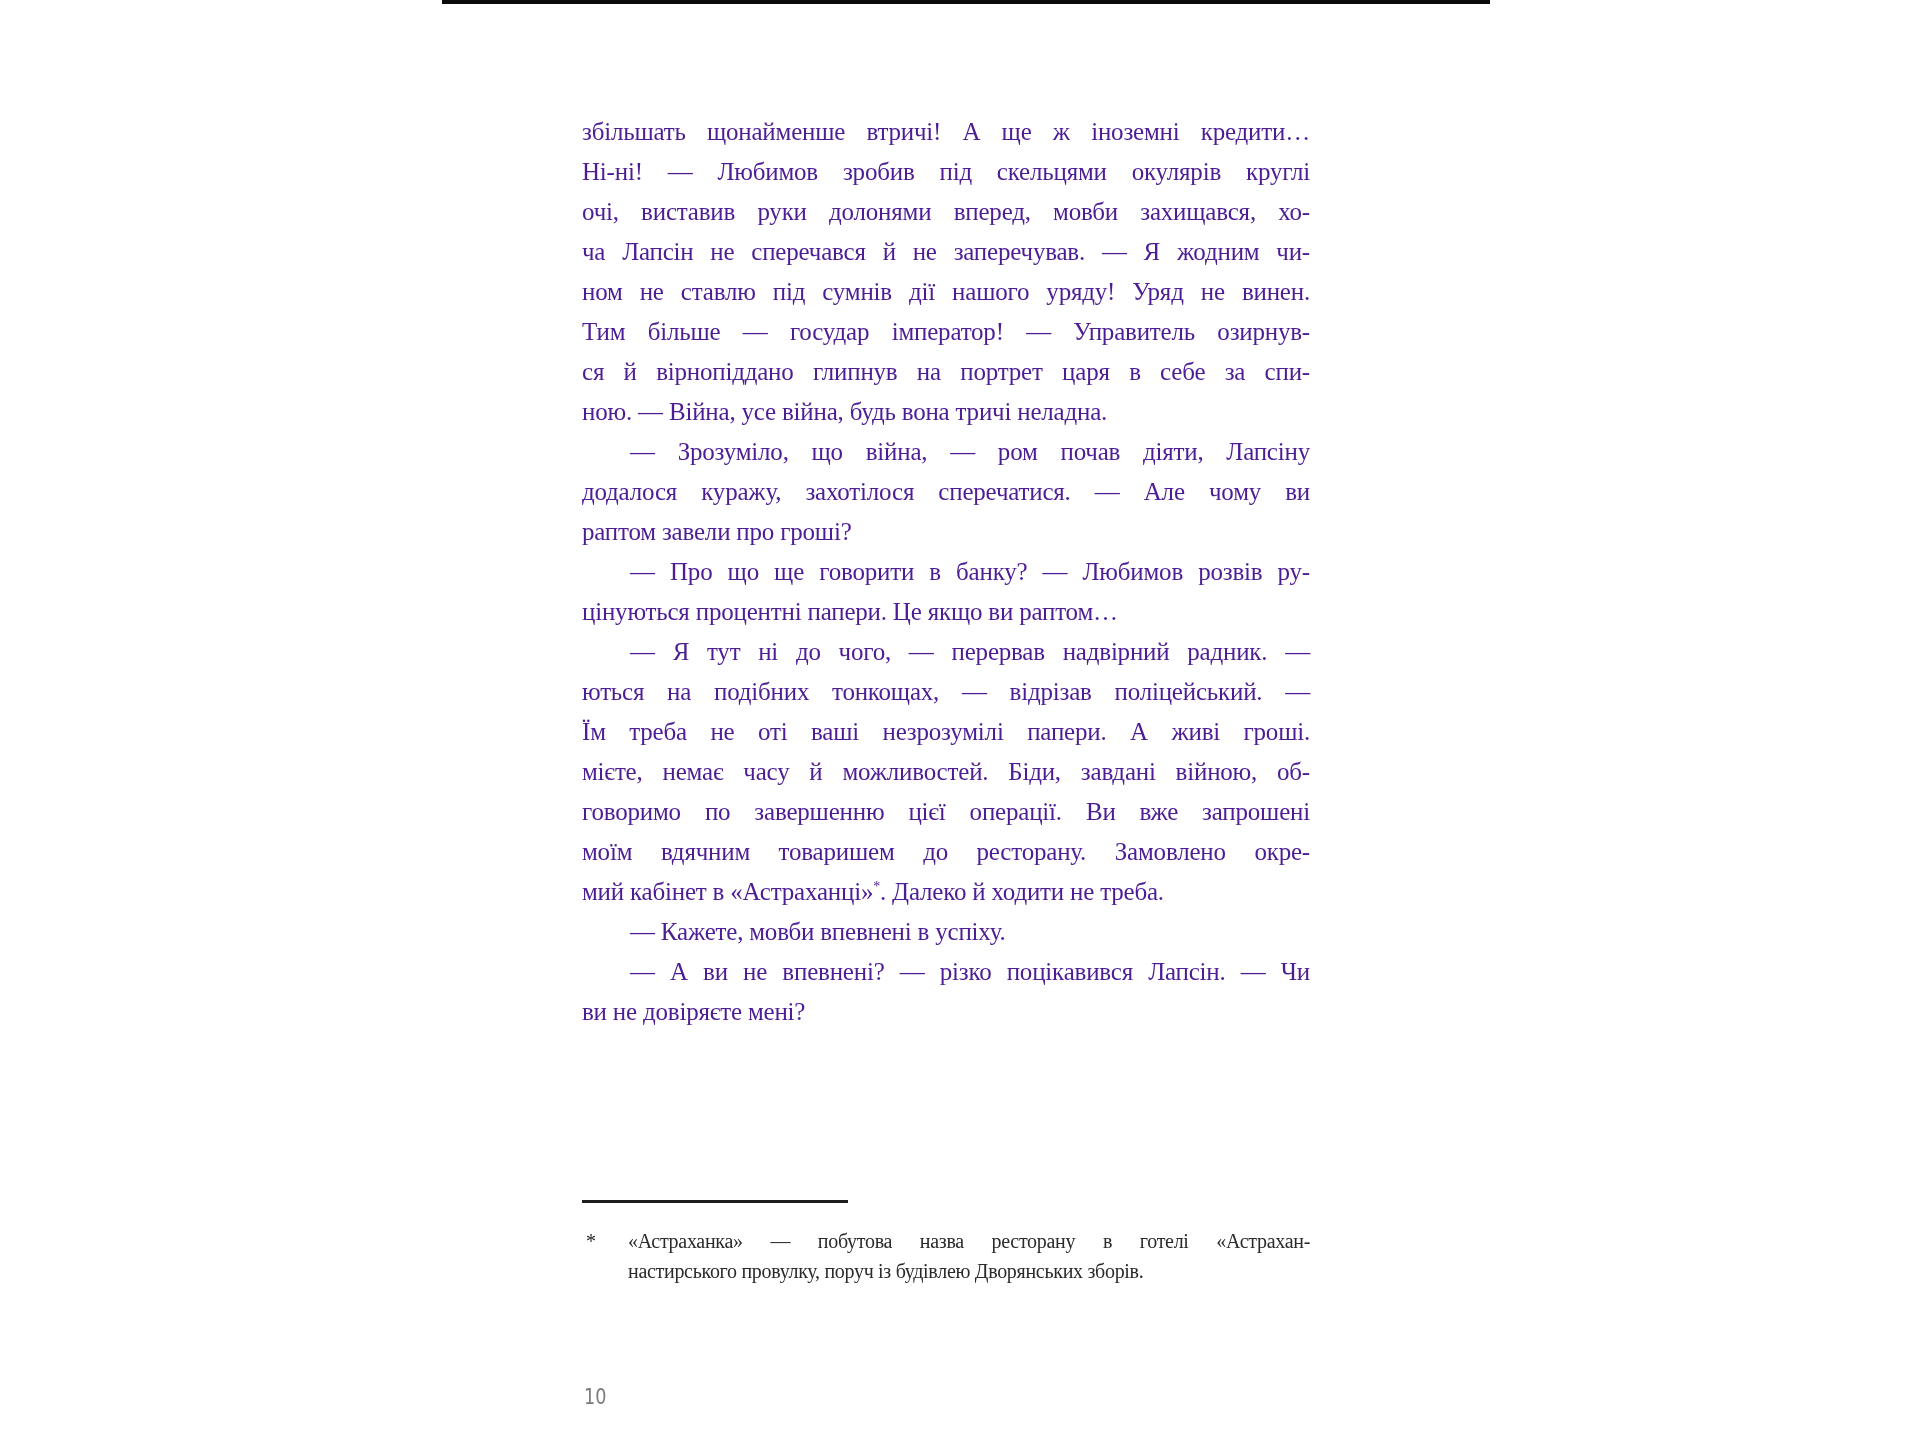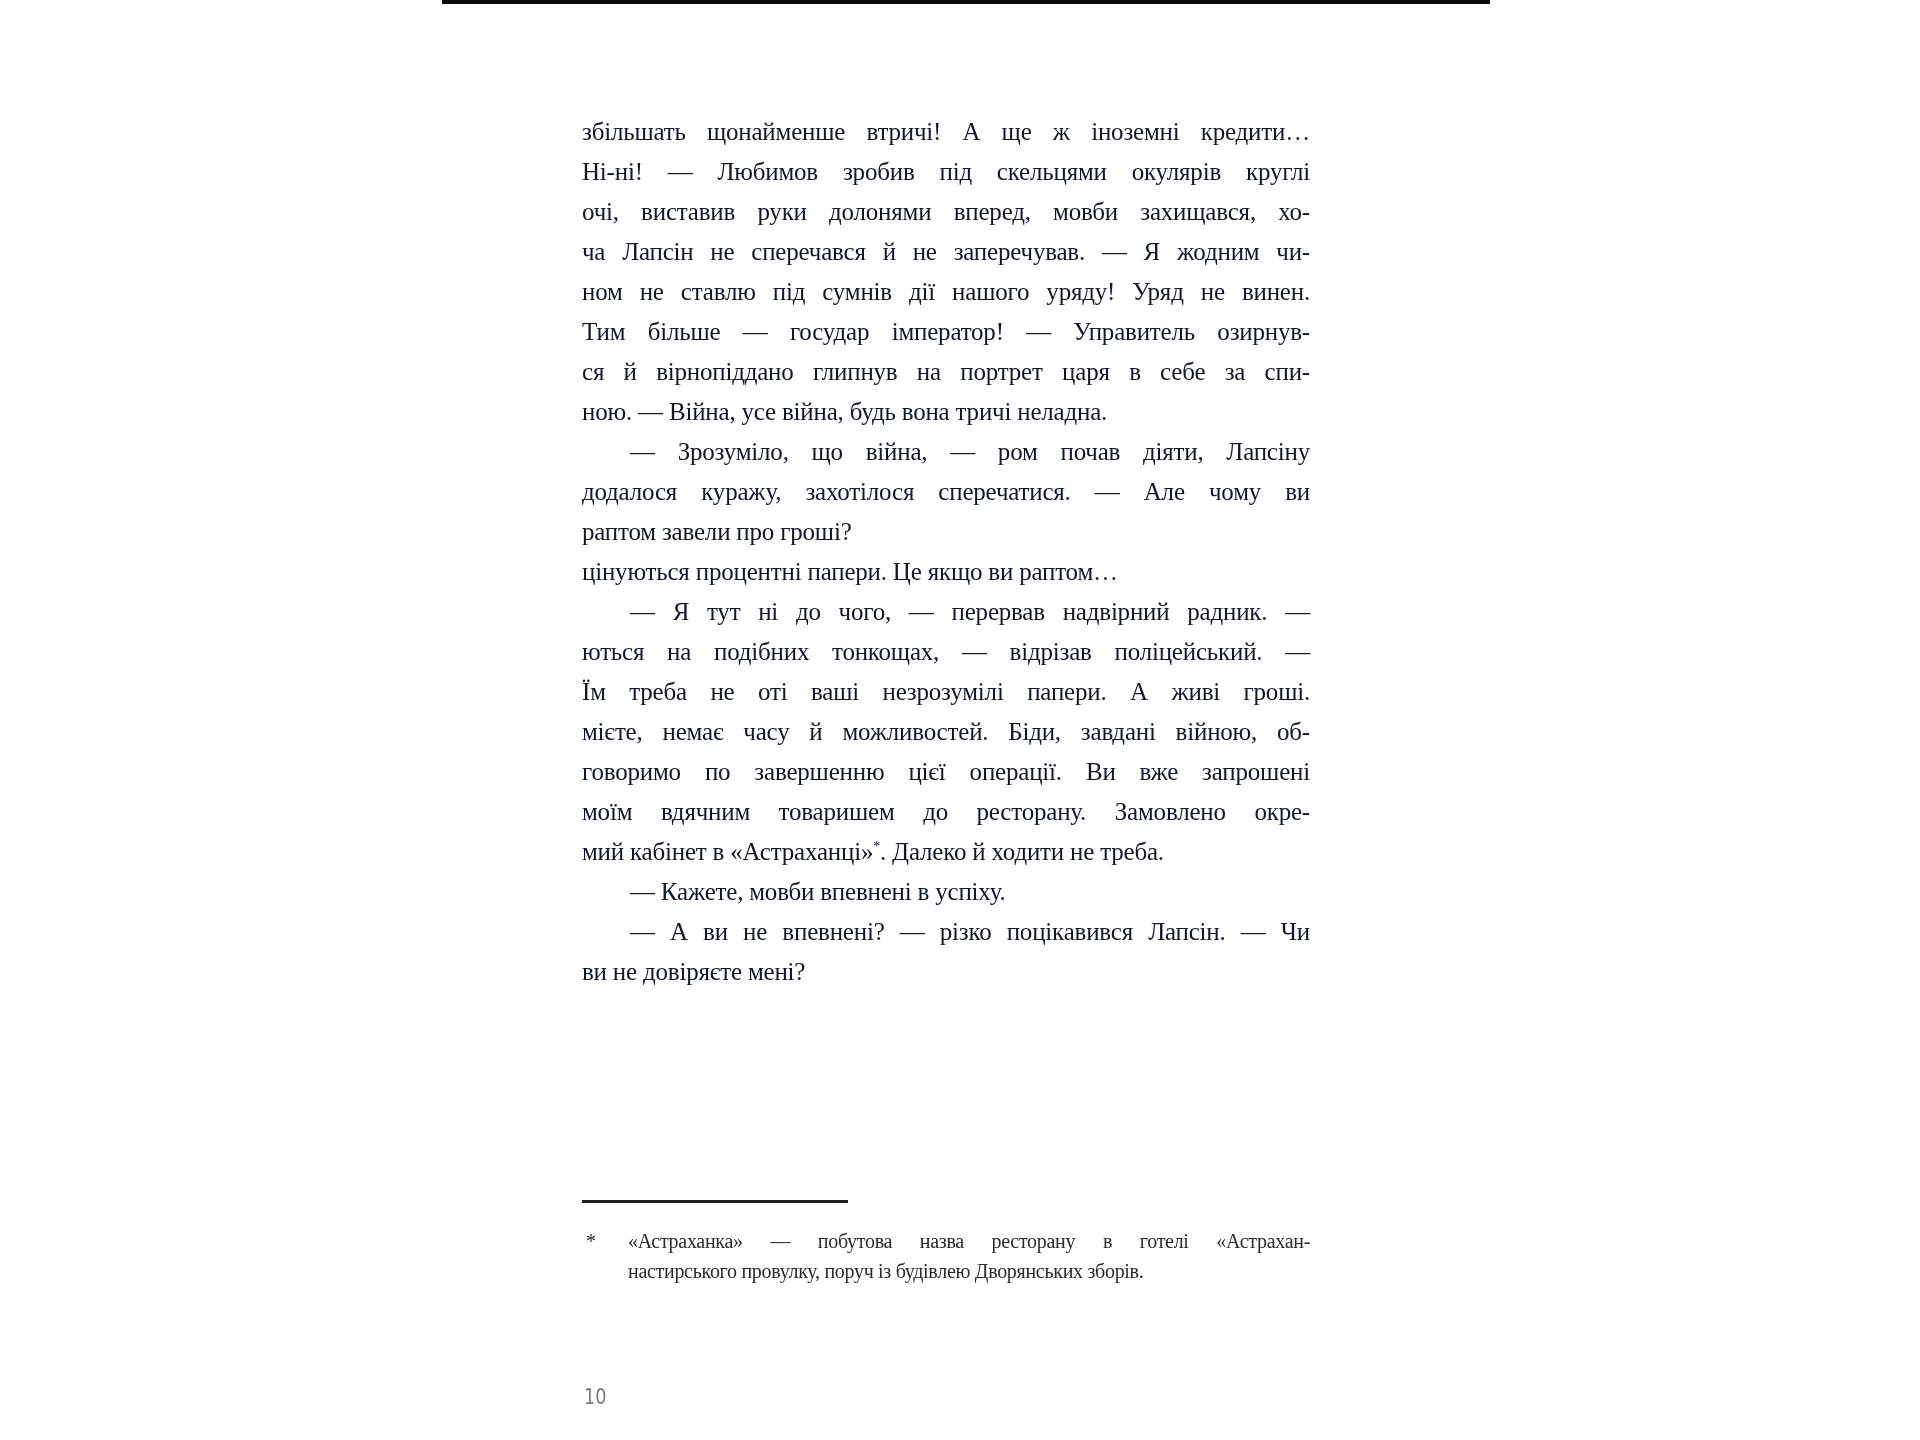--- a/index.html
+++ b/index.html
@@ -22,21 +22,21 @@
       background: #0a0a0a;
     }
     .page-text {
       position: absolute;
       left: 582px;
       top: 112px;
       width: 728px;
       font-family: "Liberation Serif", serif;
       font-size: 25px;
       line-height: 40px;
-      color: #0f172a;
+      color: #4c1d95;
     }
     .line {
       display: block;
       white-space: nowrap;
       text-align: justify;
       text-align-last: justify;
       height: 40px;
       letter-spacing: -0.2px;
     }
     .line.last {
@@ -107,20 +107,21 @@
   <span class="line">Ні-ні! — Любимов зробив під скельцями окулярів круглі</span>
   <span class="line">очі, виставив руки долонями вперед, мовби захищався, хо-</span>
   <span class="line">ча Лапсін не сперечався й не заперечував. — Я жодним чи-</span>
   <span class="line">ном не ставлю під сумнів дії нашого уряду! Уряд не винен.</span>
   <span class="line">Тим більше — государ імператор! — Управитель озирнув-</span>
   <span class="line">ся й вірнопіддано глипнув на портрет царя в себе за спи-</span>
   <span class="line last">ною. — Війна, усе війна, будь вона тричі неладна.</span>
   <span class="line indent">— Зрозуміло, що війна, — ром почав діяти, Лапсіну</span>
   <span class="line">додалося куражу, захотілося сперечатися. — Але чому ви</span>
   <span class="line last">раптом завели про гроші?</span>
+  <span class="line indent">— Про що ще говорити в банку? — Любимов розвів ру-</span>
   <span class="line last">цінуються процентні папери. Це якщо ви раптом…</span>
   <span class="line indent">— Я тут ні до чого, — перервав надвірний радник. —</span>
   <span class="line">ються на подібних тонкощах, — відрізав поліцейський. —</span>
   <span class="line">Їм треба не оті ваші незрозумілі папери. А живі гроші.</span>
   <span class="line">мієте, немає часу й можливостей. Біди, завдані війною, об-</span>
   <span class="line">говоримо по завершенню цієї операції. Ви вже запрошені</span>
   <span class="line">моїм вдячним товаришем до ресторану. Замовлено окре-</span>
   <span class="line last"><span>мий кабінет в «Астраханці»</span><sup>*</sup><span>. Далеко й ходити не треба.</span></span>
   <span class="line indent last">— Кажете, мовби впевнені в успіху.</span>
   <span class="line indent">— А ви не впевнені? — різко поцікавився Лапсін. — Чи</span>

